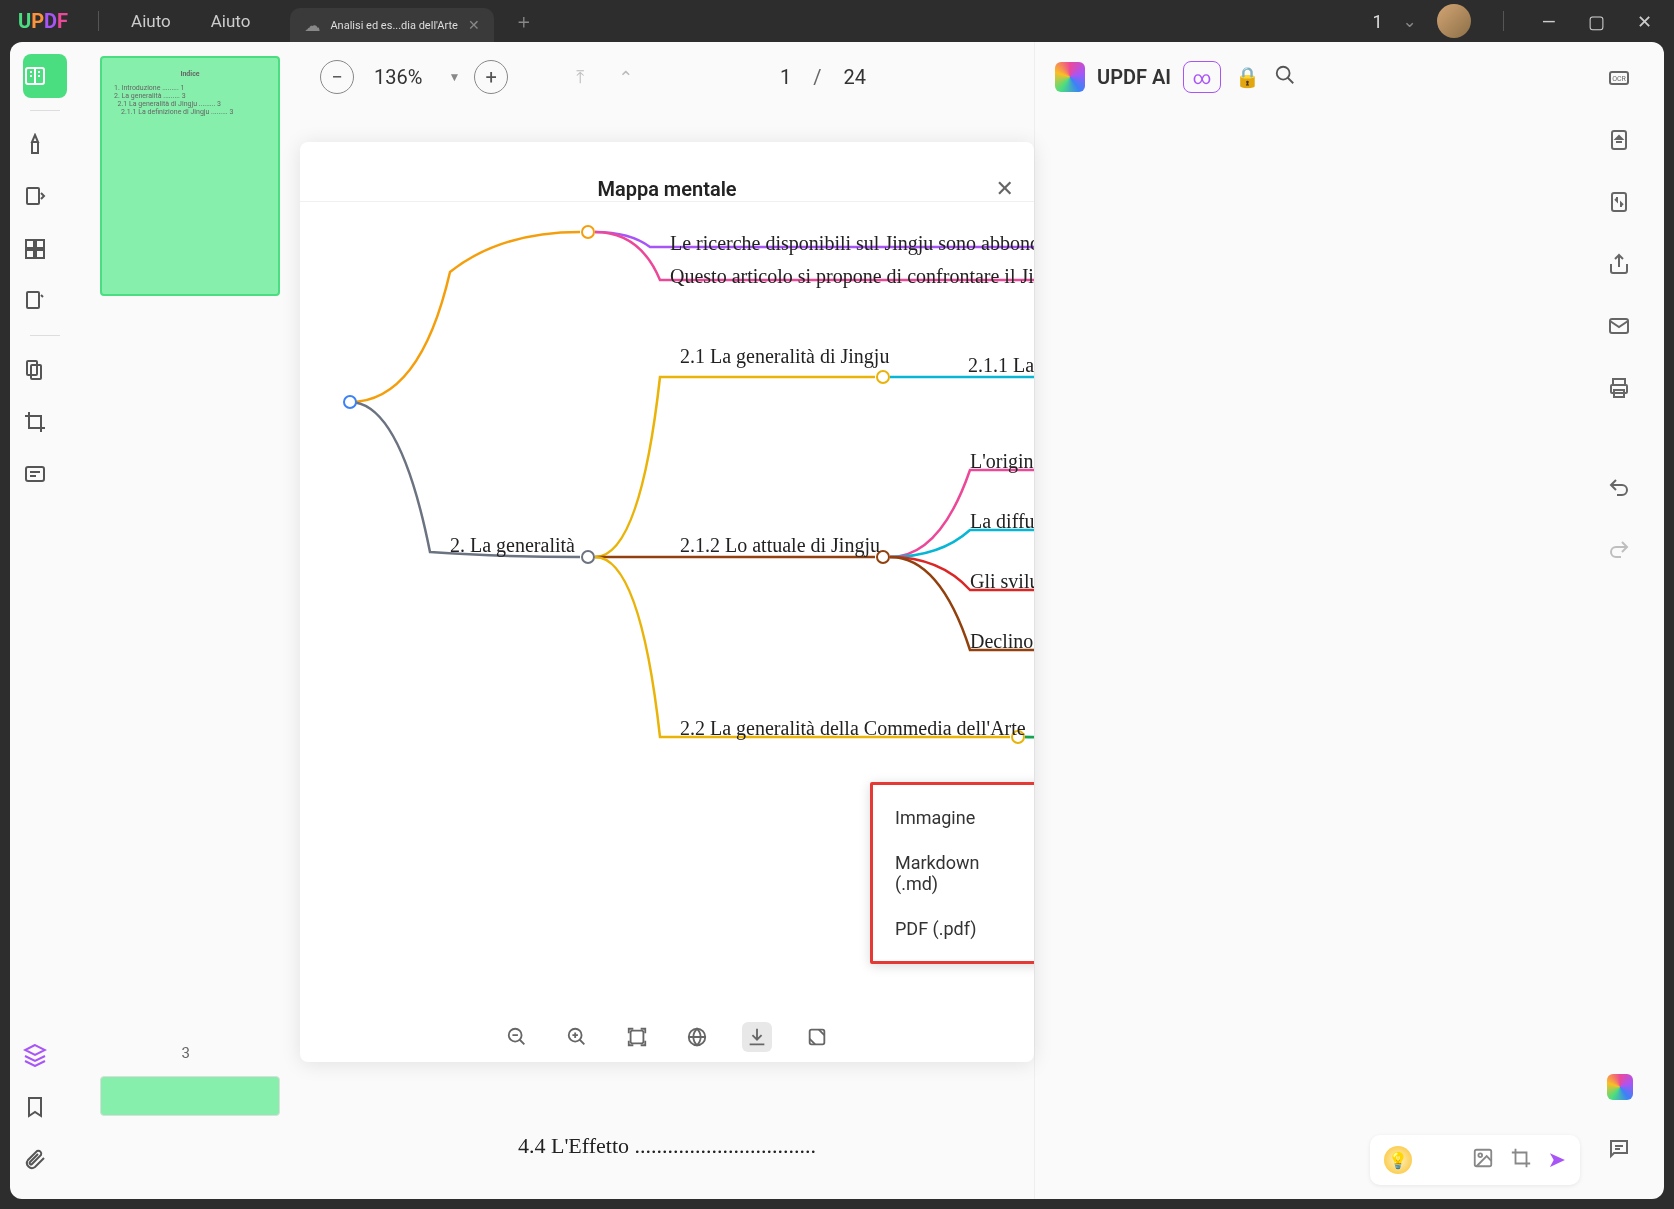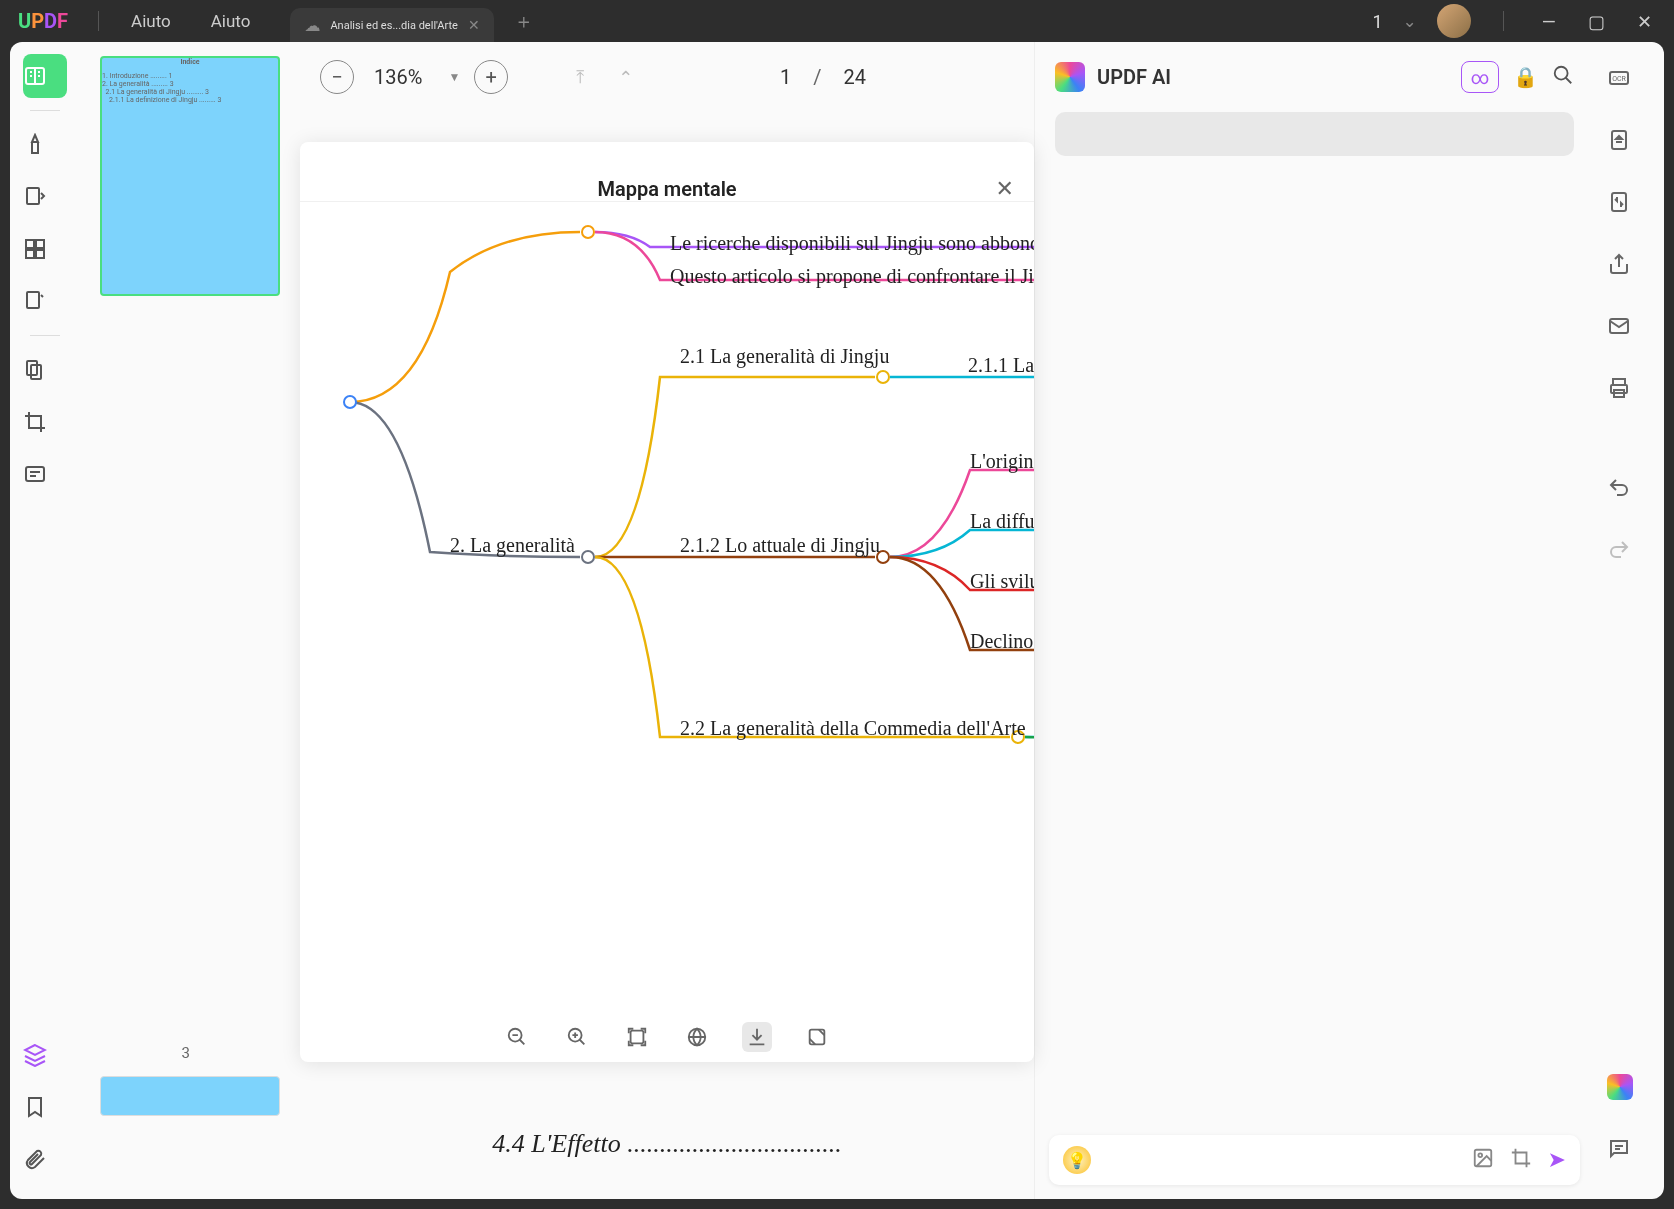--- a/index.html
+++ b/index.html
@@ -18,33 +18,33 @@
 .tb-num{color:#ddd;font-size:18px}
 .avatar{width:34px;height:34px;border-radius:50%;background:linear-gradient(135deg,#d4a574,#8b6f47)}
 .win-btn{color:#ccc;font-size:18px;cursor:pointer;padding:0 6px}
 .app-body{position:absolute;top:42px;left:10px;right:10px;bottom:10px;background:#fafafa;border-radius:12px;display:flex}
 .left-rail{width:70px;display:flex;flex-direction:column;align-items:center;padding-top:12px;gap:8px}
 .rail-btn{width:44px;height:44px;border-radius:8px;display:flex;align-items:center;justify-content:flex-start;color:#555;cursor:pointer}
 .rail-btn.active{background:#4ade80;color:#fff}
 .rail-btn svg{width:24px;height:24px}
 .rail-sep{width:30px;height:1px;background:#ddd;margin:4px 0}
 .thumb-col{width:220px;padding:14px 0;display:flex;flex-direction:column;align-items:center;gap:14px}
-.thumb{width:180px;height:240px;background:#7dd3fc;border:1px solid #ddd;border-radius:4px;font-size:7px;color:#666;position:relative}
+.thumb{width:180px;height:240px;background:#86efac;border:1px solid #ddd;border-radius:4px;padding:12px;font-size:7px;color:#666;position:relative}
 .thumb.sel{border:2px solid #4ade80}
 .thumb-pn{position:absolute;bottom:-22px;left:50%;transform:translateX(-50%);font-size:15px;color:#666}
 .main-col{flex:1;display:flex;flex-direction:column;position:relative}
 .main-toolbar{height:70px;display:flex;align-items:center;padding:0 20px;gap:14px}
 .zoom-btn{width:34px;height:34px;border:1.5px solid #888;border-radius:50%;display:flex;align-items:center;justify-content:center;cursor:pointer;color:#555;font-size:20px}
 .zoom-txt{font-size:20px;color:#333;padding:0 6px}
 .tri{color:#888;font-size:12px;margin-left:6px}
 .nav-btn{color:#bbb;font-size:18px;padding:0 10px;cursor:pointer}
 .page-input{width:60px;text-align:right;font-size:20px;border:none;background:transparent;color:#333}
 .page-sep{font-size:20px;color:#666;padding:0 8px}
 .page-tot{font-size:20px;color:#333}
-.ai-panel{width:560px;border-left:1px solid #eee;display:flex;flex-direction:column}
+.ai-panel{width:560px;border-left:1px solid #eee;display:flex;}
 .ai-header{height:70px;display:flex;align-items:center;padding:0 20px;gap:12px}
 .ai-logo{width:30px;height:30px;border-radius:6px;background:conic-gradient(#ec4899,#a855f7,#3b82f6,#4ade80,#fbbf24,#ec4899)}
 .ai-title{font-size:20px;font-weight:600;color:#333}
 .ai-header-right{margin-left:auto;display:flex;gap:14px;align-items:center}
 .inf-btn{width:38px;height:32px;border:1.5px solid #a855f7;border-radius:8px;color:#a855f7;display:flex;align-items:center;justify-content:center;font-size:18px}
 .lock-icon{color:#999;font-size:20px}
 .search-icon{color:#555;font-size:22px}
 .ai-tabs{height:44px;margin:0 20px;background:#e8e8e8;border-radius:10px;display:flex;overflow:hidden}
 .ai-tab{flex:1;display:flex;align-items:center;justify-content:center;font-size:17px;color:#666}
 .right-rail{width:70px;display:flex;flex-direction:column;align-items:center;padding-top:14px;gap:18px}
@@ -59,21 +59,21 @@
 .node-dot{position:absolute;width:14px;height:14px;border:2px solid;border-radius:50%;background:#fff}
 .mm-toolbar{height:50px;display:flex;align-items:center;justify-content:center;gap:30px}
 .mm-tbtn{color:#666;cursor:pointer;display:flex;align-items:center;justify-content:center;width:30px;height:30px}
 .mm-tbtn.active{background:#e8e8e8;border-radius:6px}
 .export-menu{position:absolute;background:#fff;border:3px solid #e53935;box-shadow:0 2px 12px rgba(0,0,0,0.15);padding:10px 0;border-radius:2px}
 .export-item{padding:12px 22px;font-size:18px;color:#333;cursor:pointer}
 .chat-footer{position:absolute;bottom:14px;left:14px;right:14px;height:50px;background:#fff;border-radius:10px;display:flex;align-items:center;padding:0 14px;gap:14px;box-shadow:0 1px 4px rgba(0,0,0,0.08)}
 .bulb{width:28px;height:28px;border-radius:50%;background:radial-gradient(#fef3c7,#fbbf24);display:flex;align-items:center;justify-content:center;font-size:16px}
 .chat-icons{margin-left:auto;display:flex;gap:16px;color:#888;font-size:20px}
 .send-btn{color:#a855f7;font-size:22px}
-.eff-line{position:absolute;bottom:40px;left:50%;transform:translateX(-50%);font-family:Georgia,serif;font-size:26px;font-style:italic;color:#222}
+.eff-line{position:absolute;bottom:40px;left:50%;transform:translateX(-50%);font-family:Georgia,serif;font-size:22px;color:#222}
 </style>
 </head>
 <body>
 
 <div class="titlebar">
   <div class="logo"><span class="u">U</span><span class="p">P</span><span class="d">D</span><span class="f">F</span></div>
   <div class="tb-sep"></div>
   <div class="menu-item">Aiuto</div>
   <div class="menu-item">Aiuto</div>
   <div class="tab">
@@ -249,20 +249,25 @@
 
         <div class="node-text" style="left:380px;top:332px">2.1.2 Lo attuale di Jingju</div>
         <div class="node-text" style="left:670px;top:248px">L'origine e l'affermazione del Jingju</div>
 
         <div class="node-text" style="left:670px;top:308px">La diffusione del termine e l'espansione del Jingju</div>
         <div class="node-text" style="left:670px;top:368px">Gli sviluppi e le trasformazioni durante il XX secolo</div>
         <div class="node-text" style="left:670px;top:428px">Declino e attuale situazione del Jingju</div>
 
         <div class="node-text" style="left:380px;top:515px">2.2 La generalità della Commedia dell'Arte</div>
 
+        <div class="export-menu" style="left:570px;top:580px;width:180px">
+          <div class="export-item">Immagine</div>
+          <div class="export-item">Markdown (.md)</div>
+          <div class="export-item">PDF (.pdf)</div>
+        </div>
       </div>
       <div class="mm-toolbar">
         <div class="mm-tbtn">
             <svg width="22" height="22" viewBox="0 0 24 24" fill="none" stroke="currentColor" stroke-width="2">
               <circle cx="10" cy="10" r="7"></circle>
               <path d="M15 15l5 5M7 10h6"></path>
             </svg>
           </div>
         <div class="mm-tbtn">
             <svg width="22" height="22" viewBox="0 0 24 24" fill="none" stroke="currentColor" stroke-width="2">

